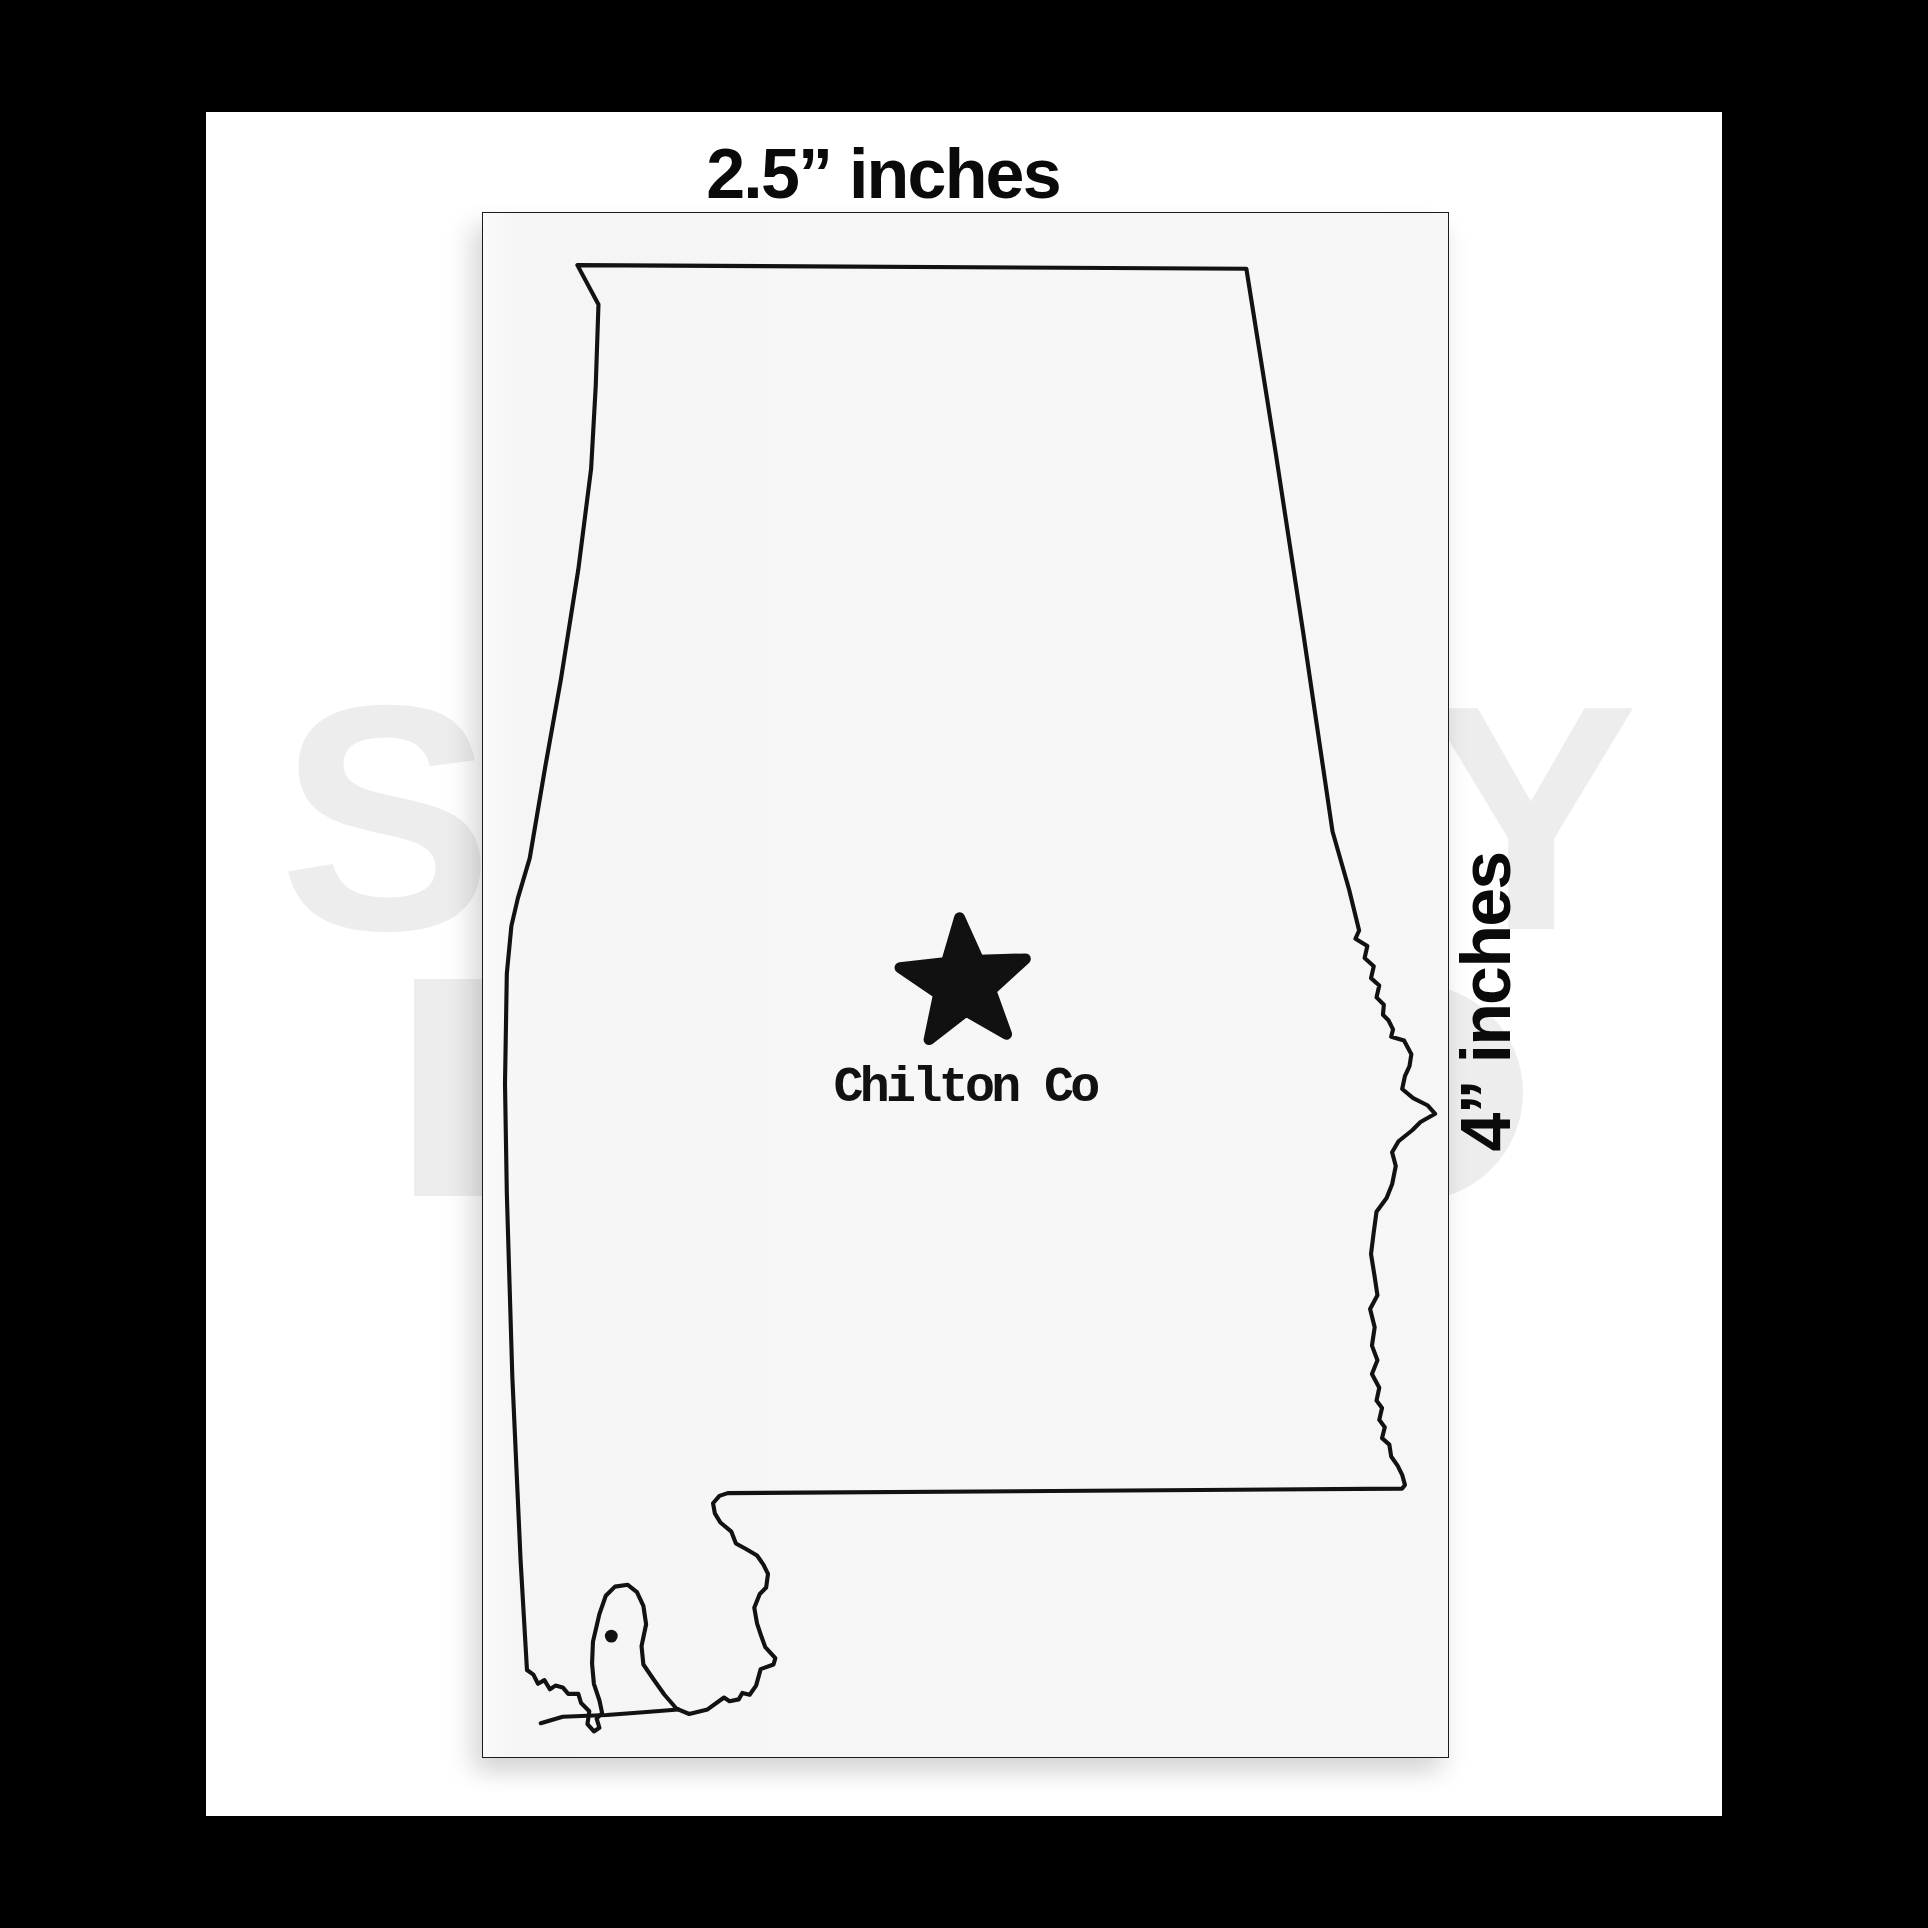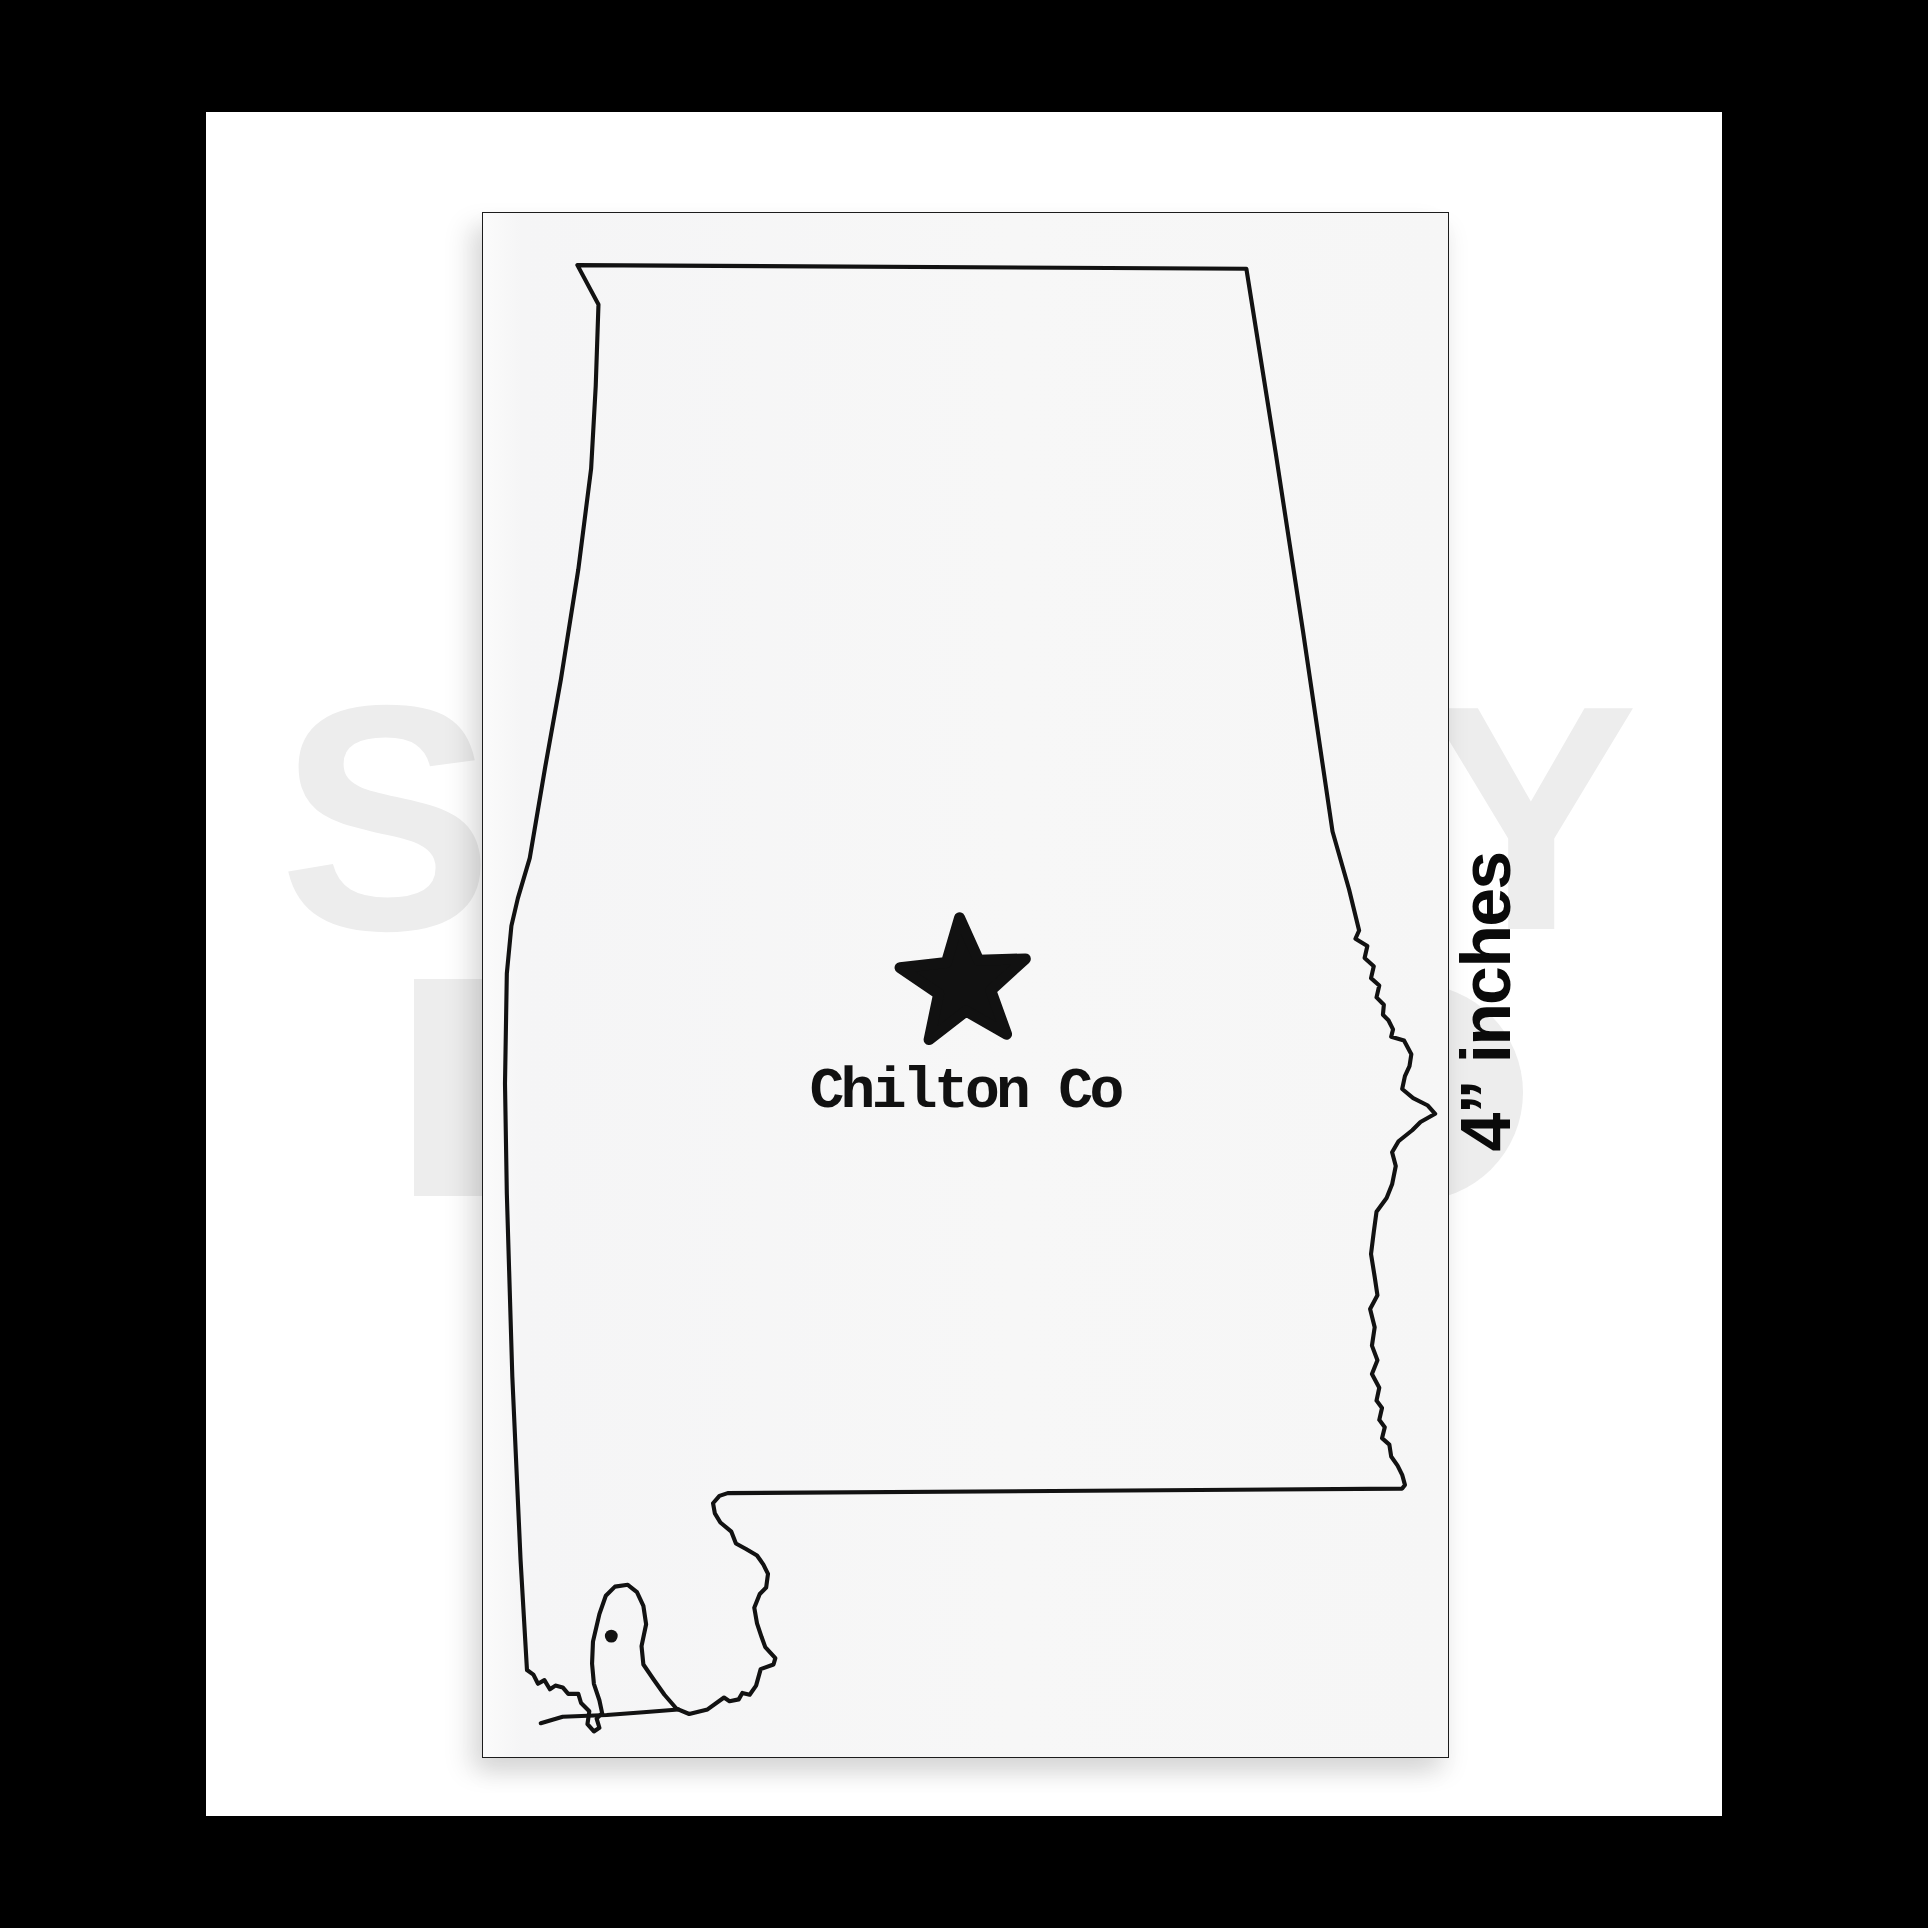--- a/index.html
+++ b/index.html
@@ -32,21 +32,21 @@
     position:absolute;z-index:2;
     left:276px;top:100px;width:967px;height:1546px; 
     background:linear-gradient(90deg,#fbfbfb 0%,#f5f5f6 4%,#f7f7f7 55%,#f6f6f6 100%);
     border:1.8px solid #1c1c1c;box-sizing:border-box;
     box-shadow:-14.7px 13px 24px rgba(0,0,0,0.10), 0 14.7px 22px rgba(0,0,0,0.08);
   }
   .sticker svg{position:absolute;left:0;top:0;width:100%;height:100%;}
   .county-label{
     position:absolute;z-index:3;left:482px;top:846px;transform:translateX(-50%);
     font-family:"Liberation Mono","DejaVu Sans Mono",monospace;
-    font-weight:bold;font-size:58px;letter-spacing:-3.7px;color:#111;
+    font-weight:bold;font-size:50px;letter-spacing:-3.7px;color:#111;
     white-space:nowrap;
   }
   
   .dim-label{
     position:absolute;z-index:3;color:#0a0a0a;font-weight:bold;
     font-size:70px;letter-spacing:-1.8px;white-space:nowrap;
     font-family:"Liberation Sans",sans-serif;
   }
   .dim-top{left:677px;top:22px;transform:translateX(-50%);} 
   .dim-side{
@@ -96,17 +96,18 @@
         <circle cx="665" cy="1783" r="7" fill="#121212"></circle>
 
         <path fill="#111111" stroke="#111111" stroke-width="12" stroke-linejoin="round" d="M1045.0,999.2 L1065.9,1045.6 L1116.8,1044.0 L1079.1,1078.3
              L1096.3,1126.2 L1052.1,1100.9 L1011.8,1132.1 L1022.2,1082.2
              L980.1,1053.6 L1030.7,1048.0 Z"></path>
       </svg>
 
       <div class="county-label">Chilton Co</div>
     </div>
 
+    <div class="dim-label dim-top">2.5” inches</div>
     <div class="dim-label dim-side">4” inches</div>
 
   </div>
 </div>
 
 
 </body></html>

